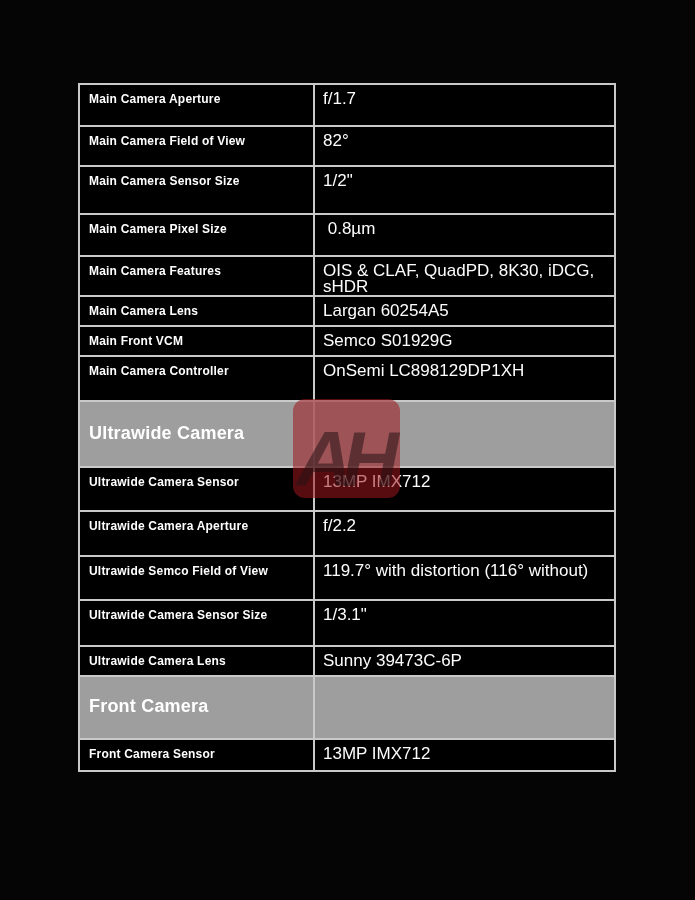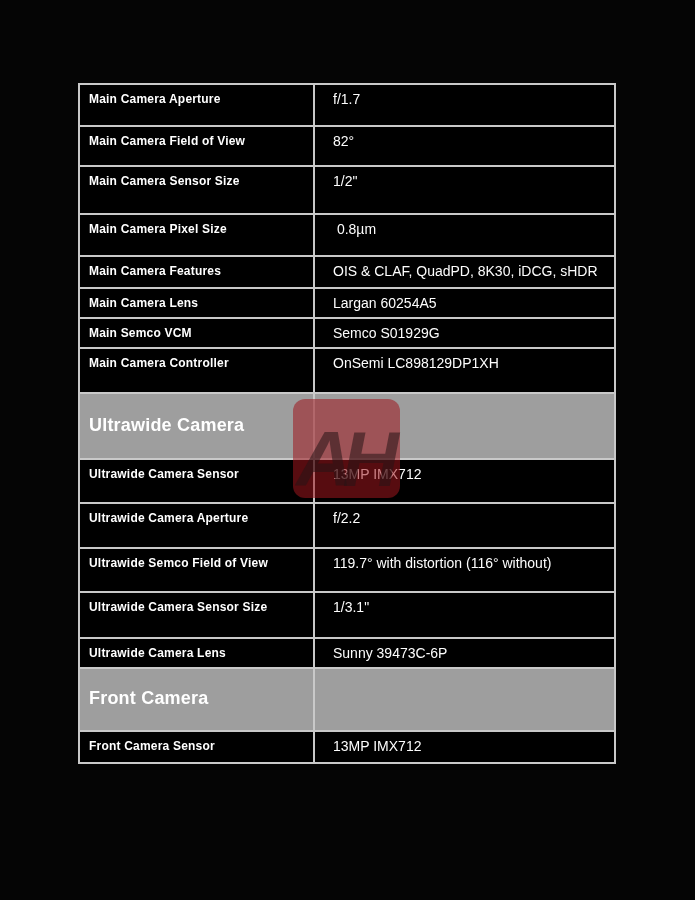--- a/index.html
+++ b/index.html
@@ -37,23 +37,23 @@
     color: #ffffff;
     font-size: 12px;
     font-weight: bold;
     padding: 7px 6px 0 9px;
     letter-spacing: 0.2px;
     line-height: 15px;
   }
   td.value-cell {
     background: #000000;
     color: #fdfdfd;
-    font-size: 14px;
+    font-size: 17px;
     font-weight: normal;
-    padding: 6px 6px 0 18px;
+    padding: 6px 6px 0 8px;
     line-height: 16px;
     white-space: pre-wrap;
   }
   tr.section-row td {
     background: #9e9e9e;
     vertical-align: middle;
   }
   td.section-title {
     color: #ffffff;
     font-size: 18px;
@@ -118,21 +118,21 @@
           </tr>
           <tr class="spec-row" style="height: 32px;">
             <td class="label-cell">Main Camera Features</td>
             <td class="value-cell">OIS &amp; CLAF, QuadPD, 8K30, iDCG, sHDR</td>
           </tr>
           <tr class="spec-row" style="height: 30px;">
             <td class="label-cell">Main Camera Lens</td>
             <td class="value-cell">Largan 60254A5</td>
           </tr>
           <tr class="spec-row" style="height: 30px;">
-            <td class="label-cell">Main Semco VCM</td>
+            <td class="label-cell">Main Front VCM</td>
             <td class="value-cell">Semco S01929G</td>
           </tr>
           <tr class="spec-row" style="height: 45px; margin-top: 23px;">
             <td class="label-cell">Main Camera Controller</td>
             <td class="value-cell">OnSemi LC898129DP1XH</td>
           </tr>
           <tr class="section-row" style="height: 66px;">
             <td class="section-title">Ultrawide Camera</td>
             <td class="section-spacer"></td>
           </tr>

